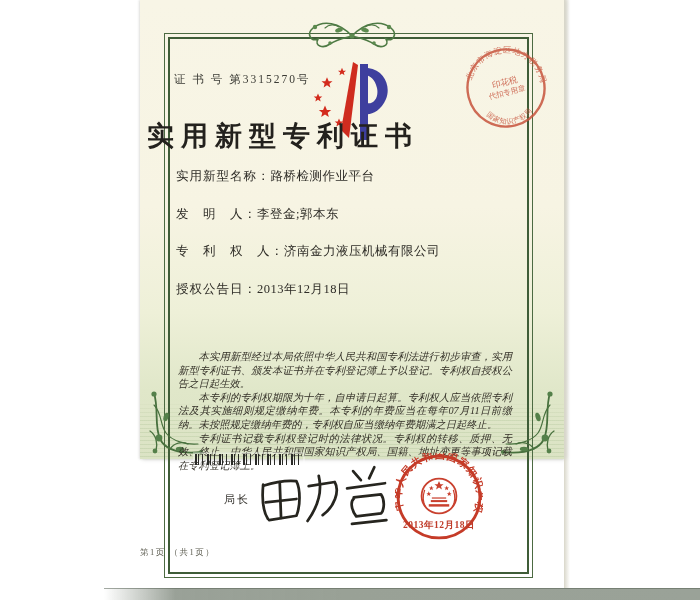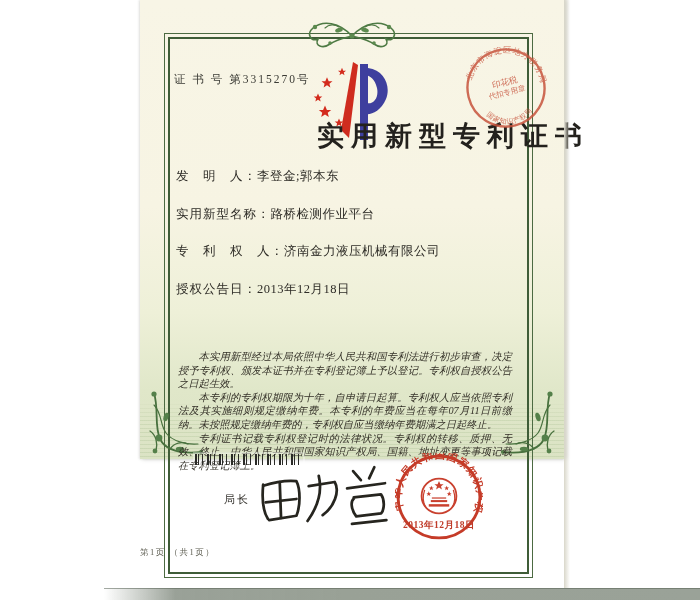--- a/index.html
+++ b/index.html
@@ -29,22 +29,22 @@
     position:absolute;inset:3px;border:2px solid #3f5d38;
   }
   .ornament-top{position:absolute;left:141px;top:16px;width:142px;height:38px;}
   .corner{position:absolute;width:58px;height:66px;}
   .corner.bl{left:6px;bottom:2px;}
   .corner.br{right:6px;bottom:2px;transform:scaleX(-1);}
   
   .cert-no{position:absolute;left:34px;top:72px;font-size:11.5px;letter-spacing:2px;color:#3a3a34;}
   .logo{position:absolute;left:168px;top:60px;width:80px;height:86px;}
   .title{
-    position:absolute;left:0;top:118px;width:100%;text-align:right;
-    font-size:27px;font-weight:bold;letter-spacing:7px;color:#23211d;text-indent:7px;padding-left:25px;
+    position:absolute;left:0;top:118px;width:100%;text-align:left;
+    font-size:27px;font-weight:bold;letter-spacing:7px;color:#23211d;text-indent:7px;
   }
   .tax-stamp{position:absolute;left:324px;top:46px;width:84px;height:84px;transform:rotate(-14deg);opacity:.85;}
   .fields{position:absolute;left:36px;top:168px;width:350px;}
   .field{margin:0 0 20.5px 0;font-size:12.5px;color:#2e2c27;white-space:nowrap;}
   .field .lbl{display:inline-block;min-width:78px;letter-spacing:1px;}
   .field .val{letter-spacing:.5px;}
   .paras{
     position:absolute;left:38px;top:350px;width:334px;
     font-size:10.3px;line-height:13.6px;color:#343128;
     font-style:italic;text-align:justify;
@@ -174,35 +174,35 @@
     </text>
     <text font-size="7" fill="#c7543d" letter-spacing="0.5">
       <textPath href="#bp" startOffset="3">国家知识产权局</textPath>
     </text>
     <text x="42" y="39" font-size="8.5" fill="#c7543d" text-anchor="middle">印花税</text>
     <text x="42" y="49" font-size="7.5" fill="#c7543d" text-anchor="middle">代扣专用章</text>
   </svg>
 
   <div class="fields">
     <div class="field">
+      <span class="lbl">实用新型名称：</span><span class="val">路桥检测作业平台</span>
+    </div>
+    <div class="field">
       <span class="lbl">发　明　人：</span><span class="val">李登金;郭本东</span>
     </div>
     <div class="field">
-      <span class="lbl">实用新型名称：</span><span class="val">路桥检测作业平台</span>
-    </div>
-    <div class="field">
       <span class="lbl">专　利　权　人：</span><span class="val">济南金力液压机械有限公司</span>
     </div>
     <div class="field">
       <span class="lbl">授权公告日：</span><span class="val">2013年12月18日</span>
     </div>
   </div>
 
   <div class="paras">
-    <p>本实用新型经过本局依照中华人民共和国专利法进行初步审查，决定授予专利权、颁发本证书并在专利登记簿上予以登记。专利权自授权公告之日起生效。</p>
+    <p>本实用新型经过本局依照中华人民共和国专利法进行初步审查，实用新型专利证书、颁发本证书并在专利登记簿上予以登记。专利权自授权公告之日起生效。</p>
     <p>本专利的专利权期限为十年，自申请日起算。专利权人应当依照专利法及其实施细则规定缴纳年费。本专利的年费应当在每年07月11日前缴纳。未按照规定缴纳年费的，专利权自应当缴纳年费期满之日起终止。</p>
     <p>专利证书记载专利权登记时的法律状况。专利权的转移、质押、无效、终止、中华人民共和国国家知识产权局、国籍、地址变更等事项记载在专利登记簿上。</p>
   </div>
 
   <div class="barcode"></div>
 
   <div class="director">局长</div>
   <svg class="signature" viewBox="0 0 120 52">
     <title>田力普</title>
     <g stroke="#26251f" stroke-width="2.3" fill="none" stroke-linecap="round" stroke-linejoin="round">

